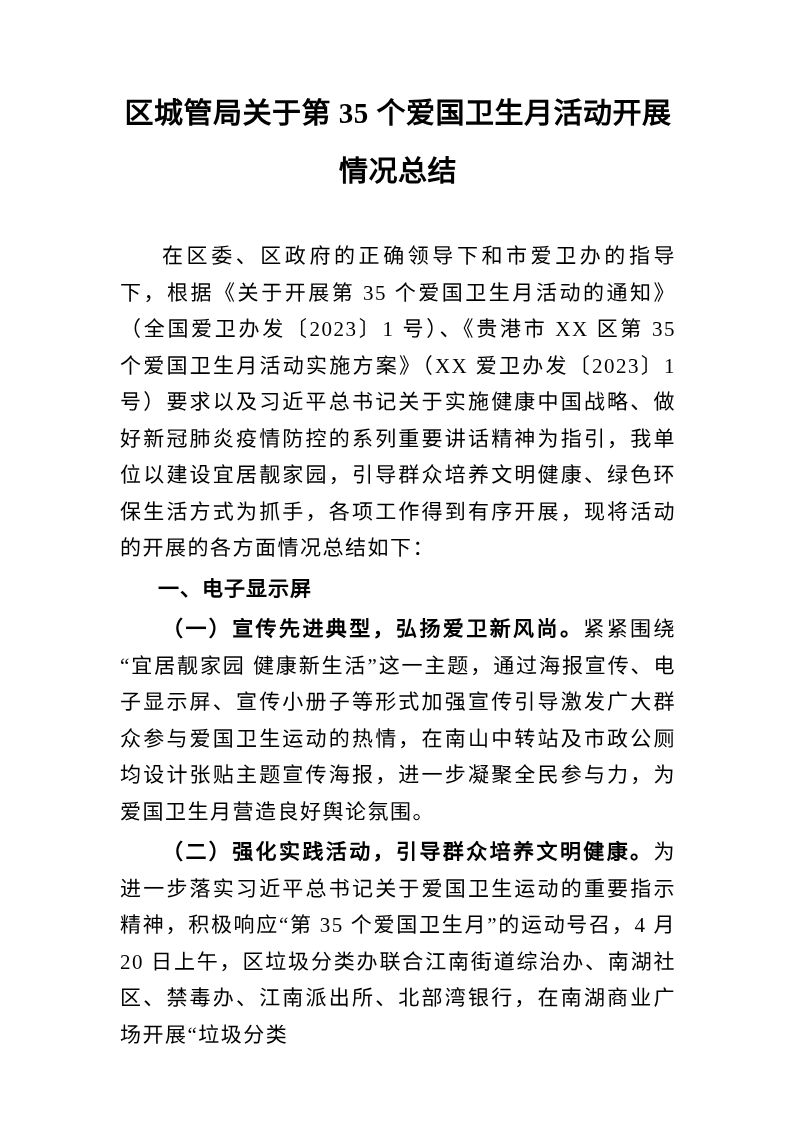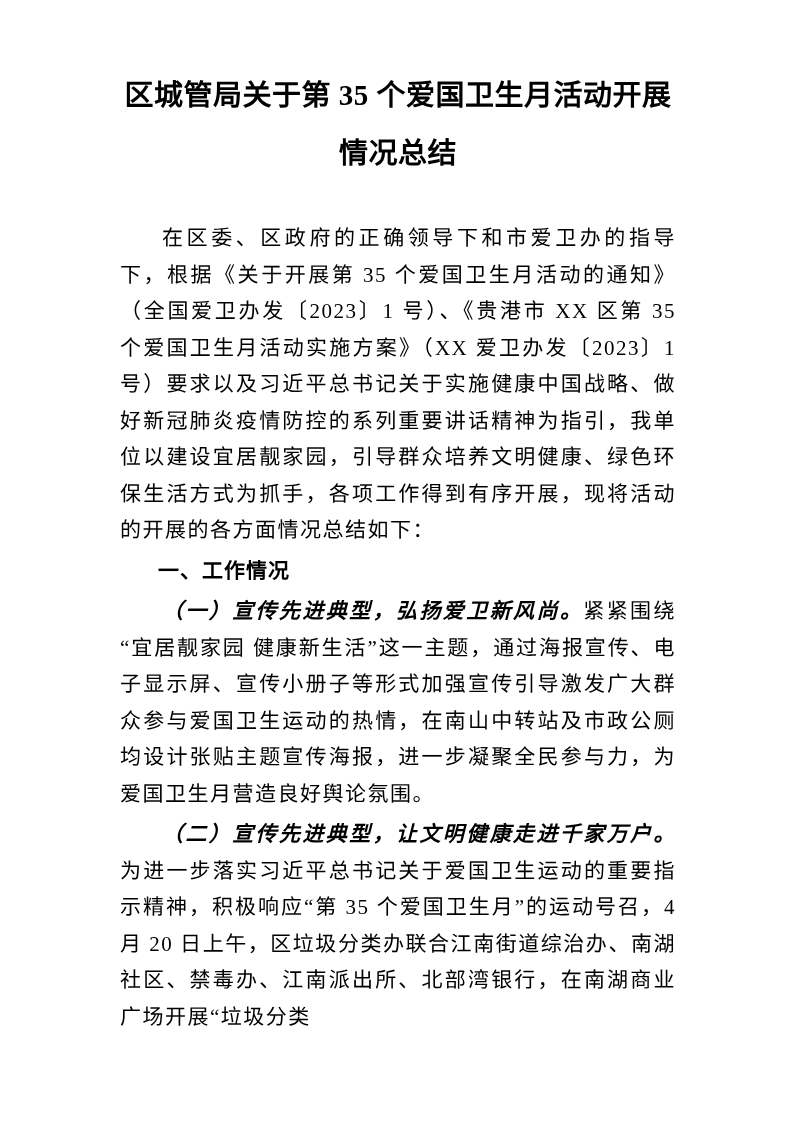--- a/index.html
+++ b/index.html
@@ -8,21 +8,21 @@
     background: #ffffff;
   }
   .page {
     position: relative;
     width: 793px;
     height: 1122px;
     margin: 0 auto;
     background: #ffffff;
     color: #000000;
     box-sizing: border-box;
-    padding: 66px 113px 0 116px;
+    padding: 84px 113px 0 116px;
     overflow: hidden;
     font-family: "Liberation Serif", "DejaVu Serif", serif;
   }
   .doc-title {
     width: 552px;
     margin: 0 auto;
     font-size: 29px;
     font-weight: 600;
     line-height: 58px;
     text-align: center;
@@ -46,34 +46,33 @@
     margin: 0;
     text-indent: 2em;
     font-size: 21px;
     line-height: 36.5px;
     font-weight: bold;
     letter-spacing: 1px;
     font-family: "Liberation Sans", "DejaVu Sans", sans-serif;
   }
   .lead {
     font-weight: bold;
-    font-style: italic;
   }
 </style>
 </head>
 <body>
 
 <div class="page">
 
   <h1 class="doc-title">区城管局关于第 35 个爱国卫生月活动开展情况总结</h1>
 
   <div class="doc-body">
 
     <p class="para">在区委、区政府的正确领导下和市爱卫办的指导下，根据《关于开展第 35 个爱国卫生月活动的通知》（全国爱卫办发〔2023〕1 号）、《贵港市 XX 区第 35 个爱国卫生月活动实施方案》（XX 爱卫办发〔2023〕1 号）要求以及习近平总书记关于实施健康中国战略、做好新冠肺炎疫情防控的系列重要讲话精神为指引，我单位以建设宜居靓家园，引导群众培养文明健康、绿色环保生活方式为抓手，各项工作得到有序开展，现将活动的开展的各方面情况总结如下：</p>
 
-    <h2 class="section-heading">一、工作情况</h2>
+    <h2 class="section-heading">一、电子显示屏</h2>
 
     <p class="para"><span class="lead">（一）宣传先进典型，弘扬爱卫新风尚。</span><span>紧紧围绕“宜居靓家园 健康新生活”这一主题，通过海报宣传、电子显示屏、宣传小册子等形式加强宣传引导激发广大群众参与爱国卫生运动的热情，在南山中转站及市政公厕均设计张贴主题宣传海报，进一步凝聚全民参与力，为爱国卫生月营造良好舆论氛围。</span></p>
 
-    <p class="para"><span class="lead">（二）宣传先进典型，让文明健康走进千家万户。</span><span>为进一步落实习近平总书记关于爱国卫生运动的重要指示精神，积极响应“第 35 个爱国卫生月”的运动号召，4 月 20 日上午，区垃圾分类办联合江南街道综治办、南湖社区、禁毒办、江南派出所、北部湾银行，在南湖商业广场开展“垃圾分类</span></p>
+    <p class="para"><span class="lead">（二）强化实践活动，引导群众培养文明健康。</span><span>为进一步落实习近平总书记关于爱国卫生运动的重要指示精神，积极响应“第 35 个爱国卫生月”的运动号召，4 月 20 日上午，区垃圾分类办联合江南街道综治办、南湖社区、禁毒办、江南派出所、北部湾银行，在南湖商业广场开展“垃圾分类</span></p>
 
   </div>
 </div>
 
 </body></html>

